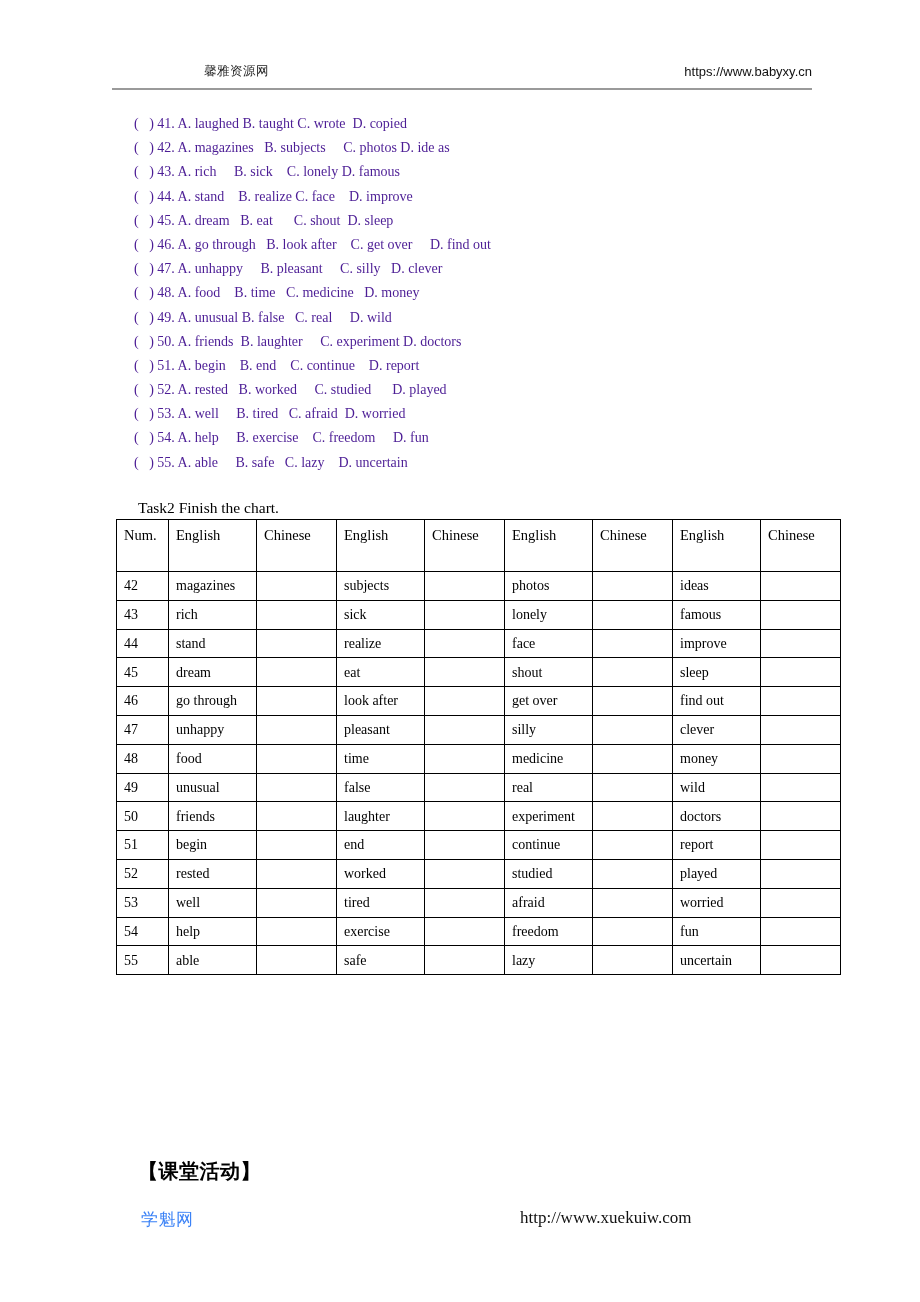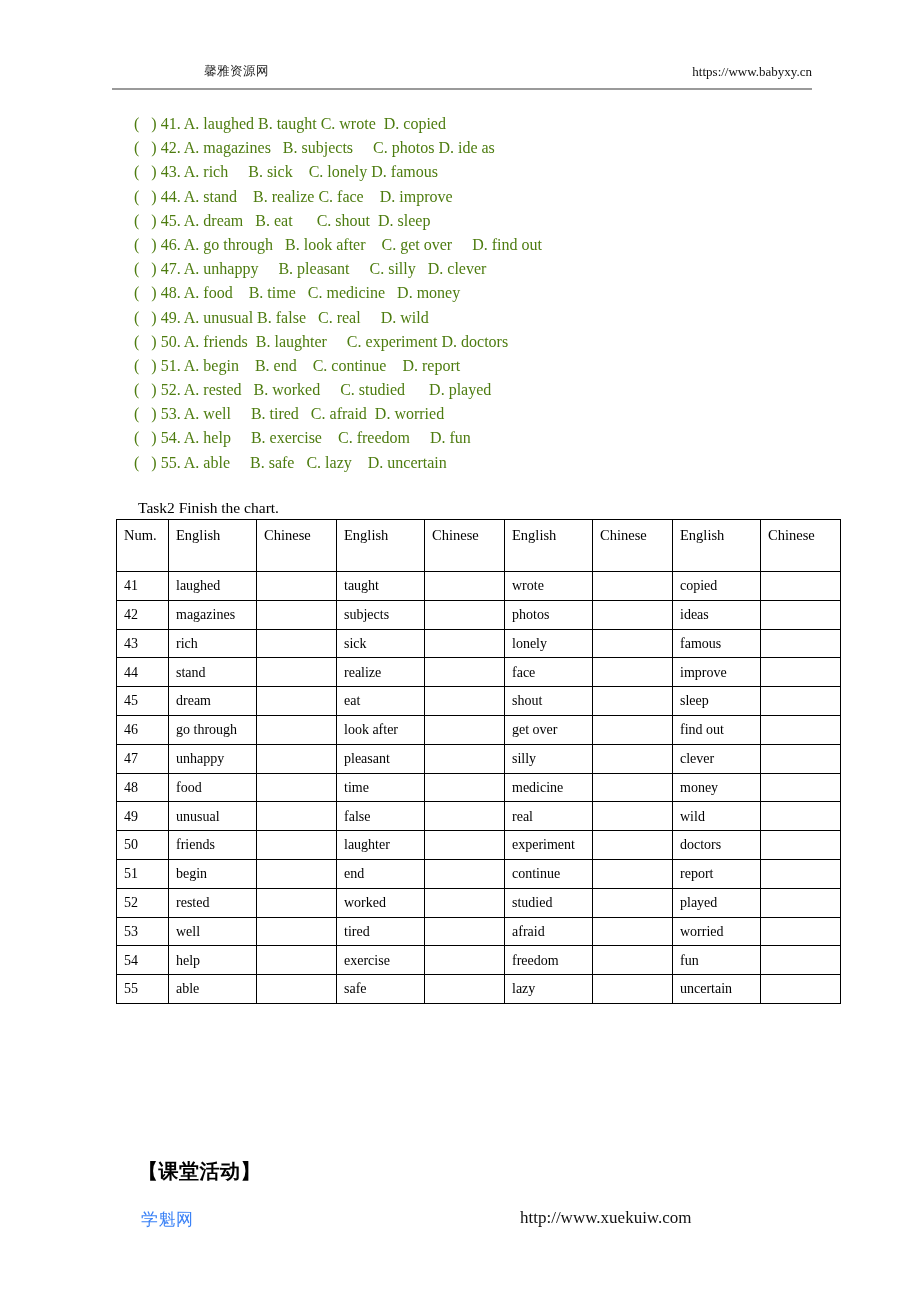--- a/index.html
+++ b/index.html
@@ -47,36 +47,36 @@
     font-family: "DejaVu Sans", sans-serif;
     color: #222222;
     letter-spacing: 0.5px;
   }
   .header-right {
     position: absolute;
     right: 0px;
     top: 2px;
     font-size: 13px;
     color: #111111;
-    font-family: Liberation Serif, serif;
+    font-family: Liberation Sans, sans-serif;
   }
 
   
   .questions {
     position: absolute;
     left: 134px;
     top: 112px;
     width: 700px;
   }
   .qline {
     height: 24.2px;
     line-height: 24.2px;
-    font-size: 16px;
+    font-size: 14px;
     white-space: pre;
-    color: #4d7c0f;
+    color: #4c1d95;
   }
 
   
   .task2 {
     position: absolute;
     left: 138px;
     top: 499px;
     font-size: 15.5px;
     white-space: pre;
   }
@@ -201,31 +201,20 @@
           <th>English</th>
           <th>Chinese</th>
           <th>English</th>
           <th>Chinese</th>
           <th>English</th>
           <th>Chinese</th>
         </tr>
     </thead>
     <tbody id="table-body">
         <tr>
-          <td>41</td>
-          <td>laughed</td>
-          <td></td>
-          <td>taught</td>
-          <td></td>
-          <td>wrote</td>
-          <td></td>
-          <td>copied</td>
-          <td></td>
-        </tr>
-        <tr>
           <td>42</td>
           <td>magazines</td>
           <td></td>
           <td>subjects</td>
           <td></td>
           <td>photos</td>
           <td></td>
           <td>ideas</td>
           <td></td>
         </tr>

